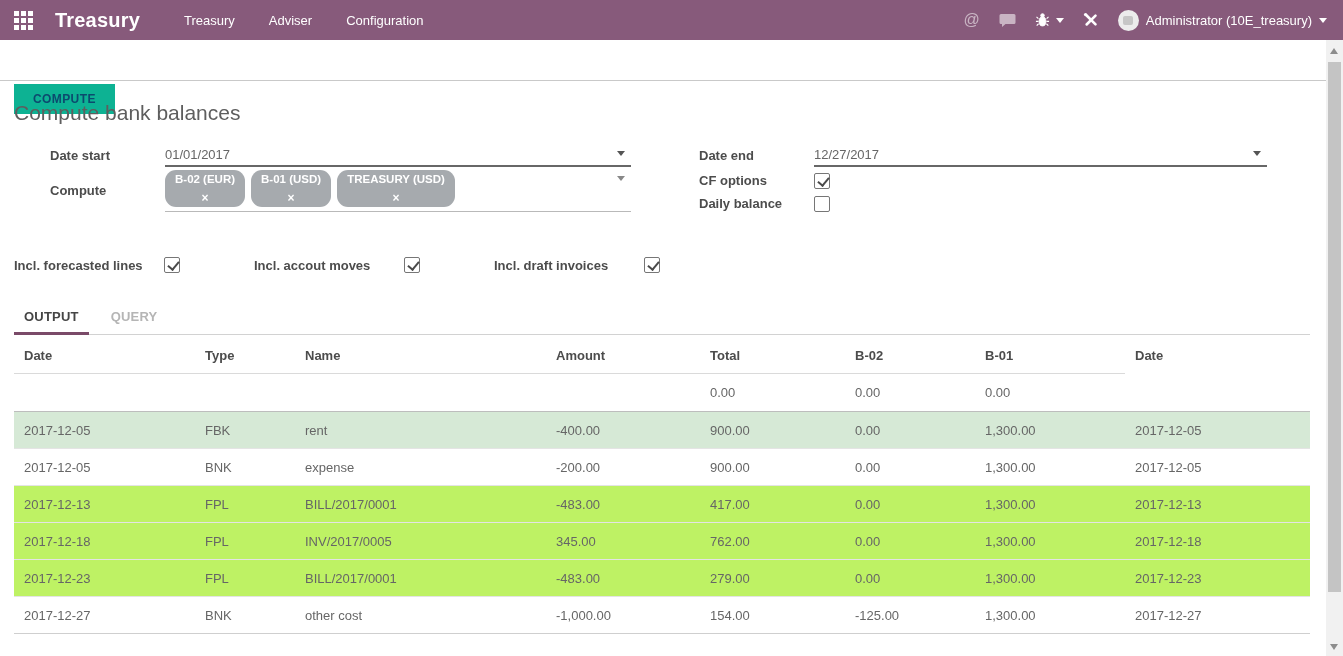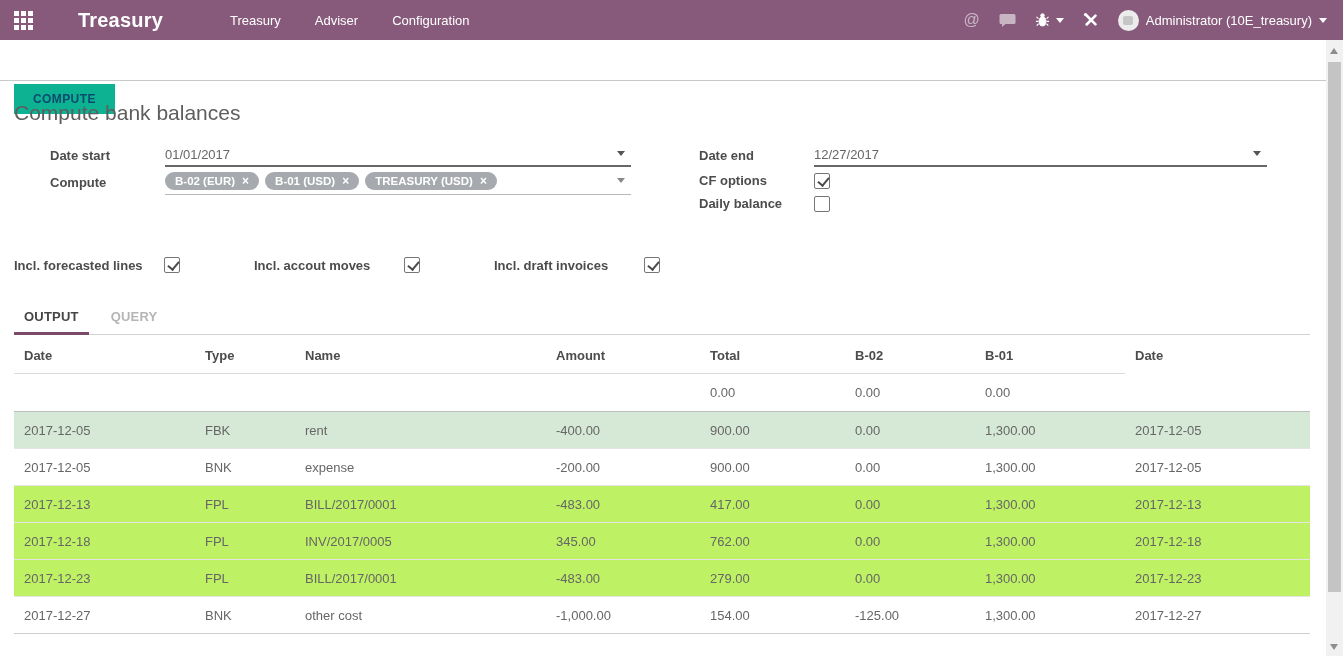--- a/index.html
+++ b/index.html
@@ -4,21 +4,21 @@
 <style>
   * { box-sizing: border-box; margin: 0; padding: 0; }
   html,body { width:1343px; height:656px; }
   body {
     font-family: "Liberation Sans", sans-serif;
     background:#fff; color:#666; overflow:hidden; position:relative;
   }
   
   .topbar {
     height:40px; background:#875A7B; display:flex; align-items:center;
-    padding:0 16px 0 14px; color:#fff;gap:23px;
+    padding:0 16px 0 14px; color:#fff;
   }
   .apps-grid { display:grid; grid-template-columns:repeat(3,5px); grid-template-rows:repeat(3,5px); gap:2px; cursor:pointer; }
   .apps-grid span { background:#fff; }
   .brand { font-size:20px; font-weight:700; margin-left:22px; letter-spacing:.2px; }
   .menu { display:flex; gap:34px; margin-left:44px; font-size:13px; }
   .menu-item { cursor:pointer; }
   .top-right { margin-left:auto; display:flex; align-items:center; gap:19px; font-size:13px; }
   .icon-dim { opacity:.55; }
   .at-icon { font-size:16px; }
   .caret { display:inline-block; width:0; height:0; border-left:4px solid transparent; border-right:4px solid transparent; border-top:5px solid currentColor; }
@@ -39,21 +39,21 @@
   .form-row { display:flex; align-items:center; min-height:27px; }
   .form-label { width:151px; flex:none; font-size:13px; font-weight:700; color:#4c4c4c;padding-left:36px; }
   .field { flex:1; position:relative; font-size:13px; color:#666; }
   .date-field { border-bottom:2px solid #676767; padding:2px 20px 3px 0; margin-right:32px; cursor:text; }
   .col-right .date-field { margin-right:43px; }
   .field-caret { position:absolute; right:6px; top:6px; color:#555; }
   .tags-field { border-bottom:1px solid #b9b9b9; padding:1px 20px 4px 0; margin-right:32px; display:flex; gap:6px; align-items:center; cursor:text; }
   .tags-field .field-caret { color:#888; top:7px; }
   .tag {
     background:#a6aaae; color:#fff; border-radius:11px; font-size:11.5px; font-weight:700;
-    padding:3px 10px; display:inline-flex; align-items:center; gap:7px; white-space:nowrap; cursor:default;
+    padding:3px 10px; display:inline-flex; align-items:center; gap:7px; white-space:nowrap; cursor:default;flex-direction:column;
   }
   .tag-x { cursor:pointer; font-size:12px; line-height:1; }
   .checkbox { width:16px; height:16px; border:1px solid #767676; border-radius:2px; background:#fff; position:relative; display:inline-block; cursor:pointer; flex:none; }
   .checkbox.checked::after {
     content:""; position:absolute; left:5px; top:1px; width:5px; height:9px;
     border:solid #4a4a4a; border-width:0 2px 2px 0; transform:rotate(40deg);
   }
   .check-row { min-height:23px; }
   .incl-row { display:flex; margin-top:42px; align-items:center; }
   .incl-group { display:flex; align-items:center; }

